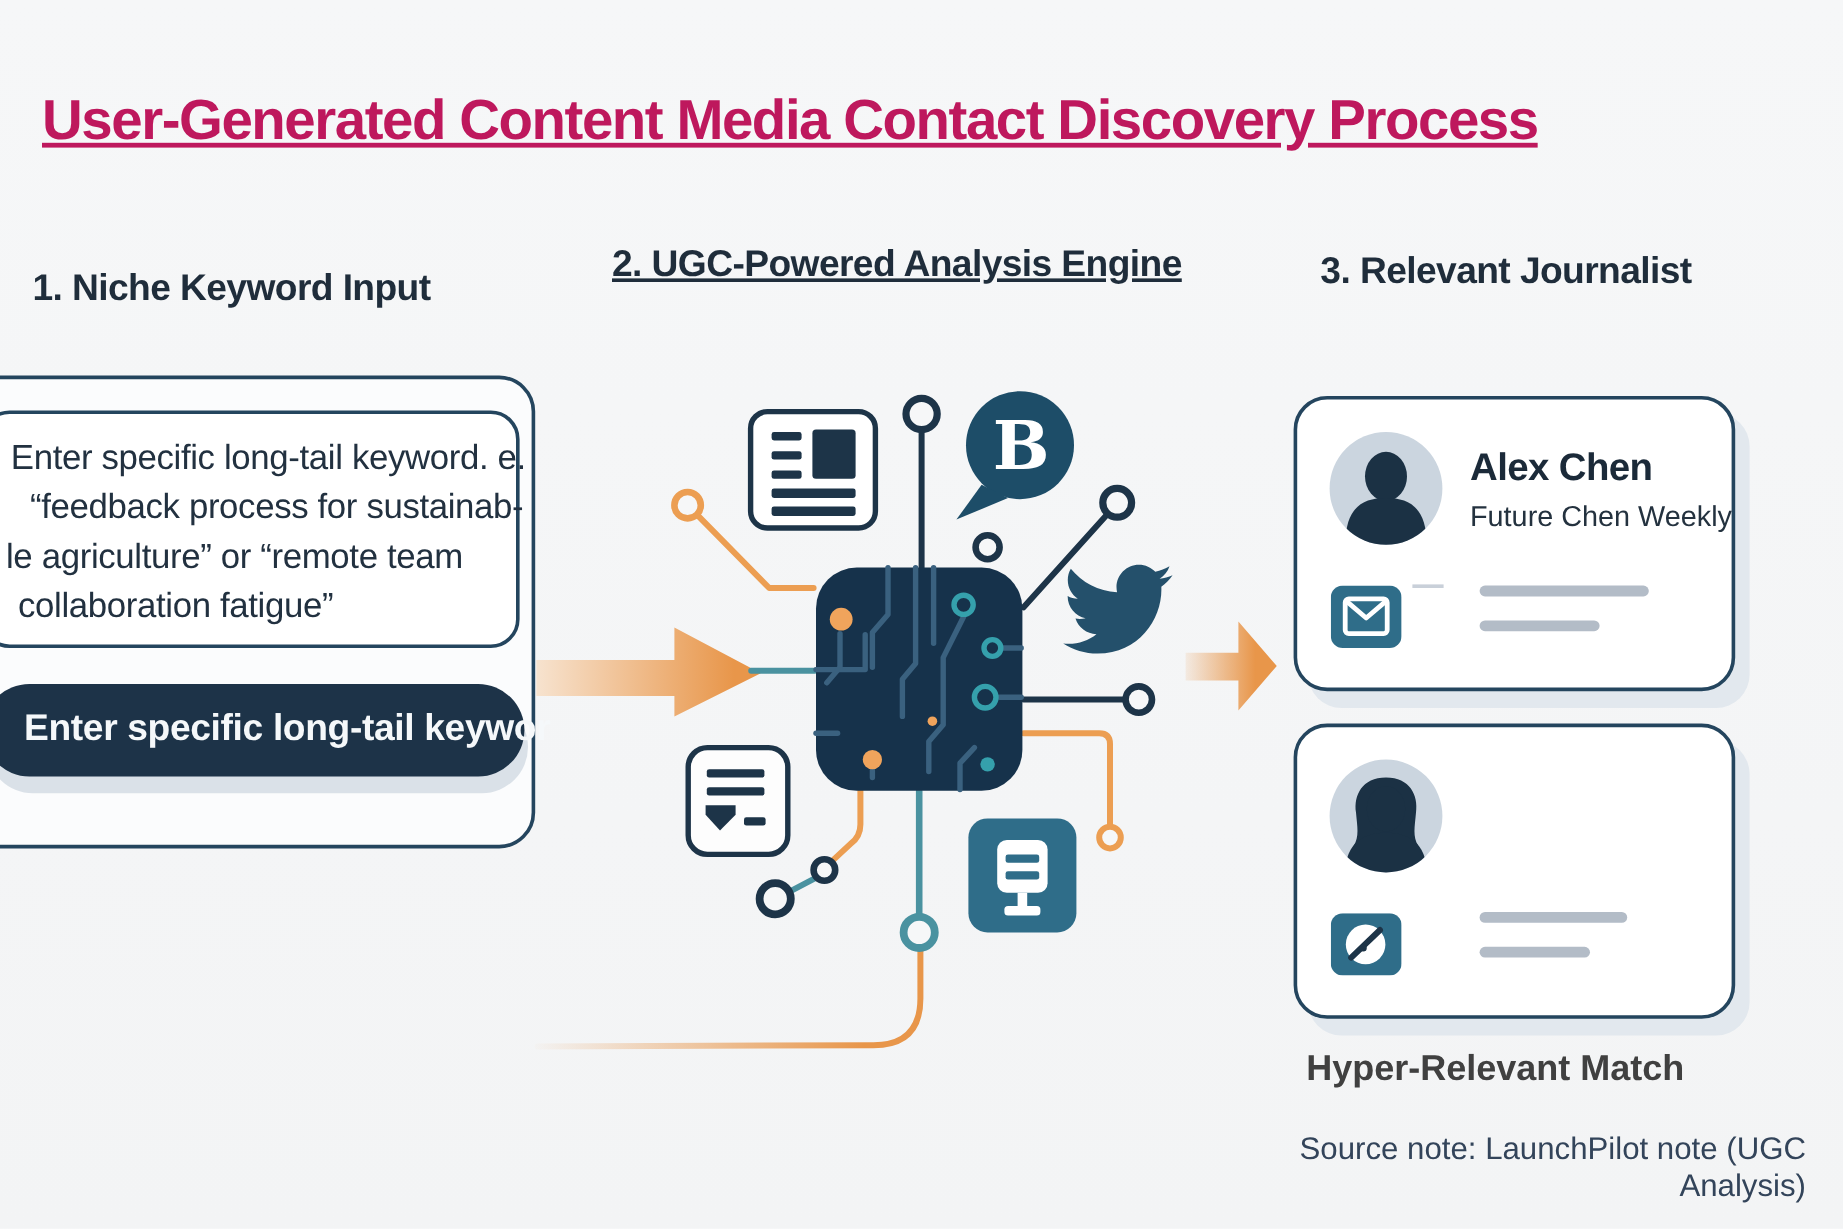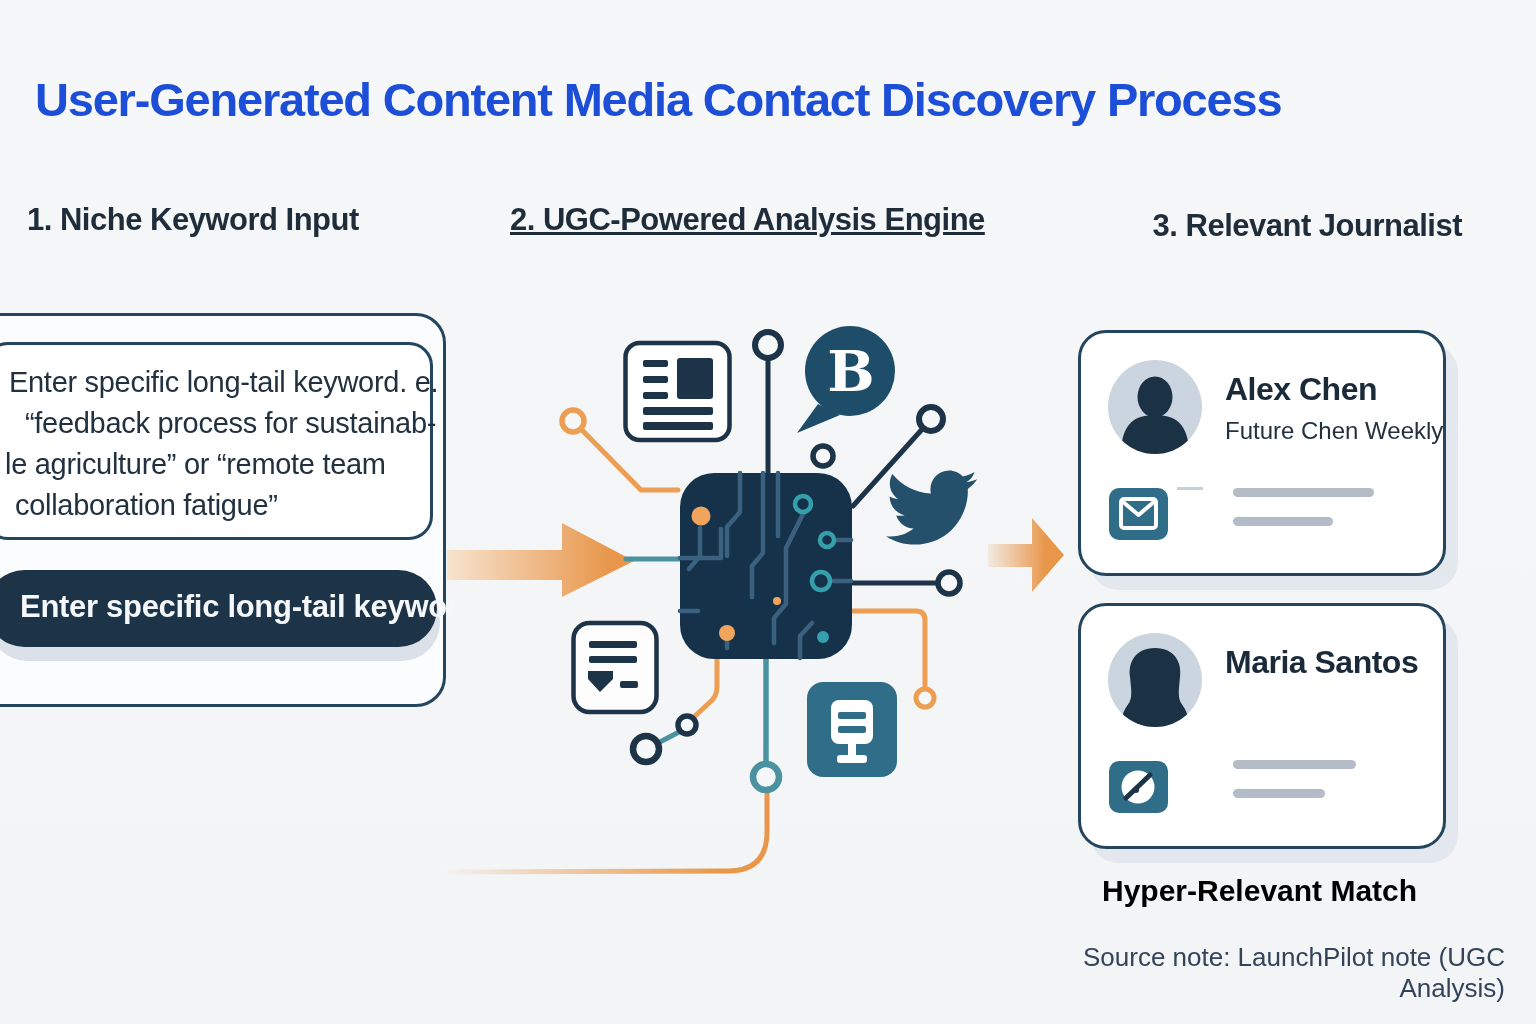--- a/index.html
+++ b/index.html
@@ -3,27 +3,27 @@
 <meta charset="utf-8">
 <style>
   html,body{margin:0;padding:0;}
   body{
     width:1536px;height:1024px;position:relative;overflow:hidden;
     font-family:"Liberation Sans",sans-serif;
     background:linear-gradient(180deg,#f6f7f8 0%,#f3f4f5 100%);
   }
   .abs{position:absolute;}
   .title{
-    left:35px;top:72px;font-size:47px;font-weight:bold;color:#1d4ed8;
-    letter-spacing:-1.2px;white-space:nowrap;
+    left:35px;top:72px;font-size:47px;font-weight:bold;color:#be185d;
+    letter-spacing:-1.2px;white-space:nowrap;text-decoration:underline;
   }
   .step{top:202px;font-size:31px;font-weight:bold;color:#1f2d3b;letter-spacing:-0.5px;white-space:nowrap;}
-  .step-1{left:27px;}
+  .step-1{left:27px;margin-top:20px;}
   .step-2{left:510px;text-decoration:underline;}
-  .step-3{left:1048px;width:414px;text-align:right;line-height:47px;white-space:normal;}
+  .step-3{left:1048px;width:414px;text-align:center;line-height:47px;white-space:normal;}
   
   .input-card{
     left:-34px;top:313px;width:480px;height:394px;z-index:2;
     background:#fbfcfd;border:3px solid #24455e;border-radius:30px;box-sizing:border-box;
   }
   .input-box{
     left:-16px;top:342px;width:449px;height:198px;z-index:3;box-sizing:border-box;
     background:#ffffff;border:3px solid #24455e;border-radius:24px;
     font-size:29px;color:#223140;padding-top:17px;letter-spacing:-0.3px;
   }
@@ -46,21 +46,21 @@
     box-shadow:12px 14px 0 #e2e8ee;
   }
   .card-1{top:330px;}
   .card-2{top:603px;}
   .pc-name{left:144px;top:38px;font-size:32px;font-weight:bold;color:#1b2a39;letter-spacing:-0.5px;white-space:nowrap;text-align:center;}
   .pc-outlet{left:144px;top:84px;font-size:24px;color:#24323f;white-space:nowrap;}
   .pc-avatar{left:26px;top:26px;}
   .pc-icon{left:28px;top:155px;}
   .ph-line{background:#b3bcc7;height:9px;border-radius:5px;}
   .ph-dash{left:96px;top:154px;width:26px;height:3px;background:#c9d0d9;}
-  .match-label{left:1102px;top:874px;width:420px;font-size:30px;font-weight:bold;color:#000000;}
+  .match-label{left:1036px;top:874px;width:420px;text-align:center;font-size:30px;font-weight:bold;color:#404040;}
   .source-note{left:1000px;top:942px;width:505px;text-align:right;font-size:26px;color:#33445a;}
   #art{left:0;top:0;z-index:1;pointer-events:none;}
 </style>
 </head>
 <body>
 
 <svg id="art" class="abs" width="1536" height="1024" viewBox="0 0 1536 1024">
   <defs>
     <linearGradient id="gArrow1" gradientUnits="userSpaceOnUse" x1="447" y1="0" x2="612" y2="0">
       <stop offset="0" stop-color="#f7e3cf"></stop>
@@ -223,21 +223,20 @@
     <clipPath id="av-f">
         <circle cx="48" cy="48" r="47"></circle>
       </clipPath>
     <circle cx="48" cy="48" r="47" fill="#cbd5df"></circle>
     <g clip-path="url(#av-f)" fill="#1b3144">
       <path d="M48,16 C68,16 75,31 73,45 C72,57 70,65 75,73 C66,78 56,75 52,70 L44,70 C40,75 30,78 21,73 C26,65 24,57 23,45 C21,31 28,16 48,16 Z"></path>
       <ellipse cx="48" cy="42" rx="16" ry="19"></ellipse>
       <path d="M14,96 C14,70 30,62 48,62 C66,62 82,70 82,96 Z"></path>
     </g>
   </svg>
-  <div class="abs pc-name">Maria Santos</div>
   <svg class="abs pc-icon" width="59" height="52">
     <rect width="59" height="52" rx="10" fill="#2f6d89"></rect>
     <circle cx="29" cy="26" r="16.5" fill="#ffffff"></circle>
     <line x1="17" y1="37" x2="41" y2="14" stroke="#1d3448" stroke-width="5" stroke-linecap="round"></line>
     <circle cx="27" cy="29" r="3" fill="#1d3448"></circle>
   </svg>
   <div class="abs ph-line" style="left:152px;top:154px;width:123px;"></div>
   <div class="abs ph-line" style="left:152px;top:183px;width:92px;"></div>
 </div>
 

